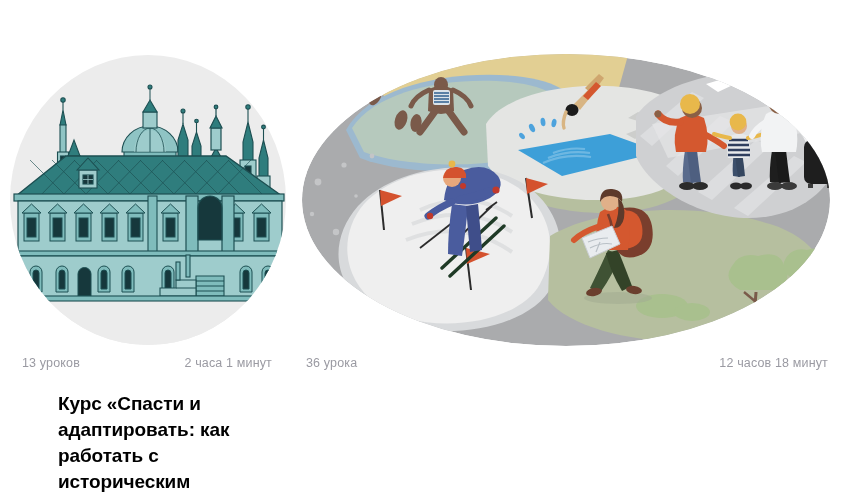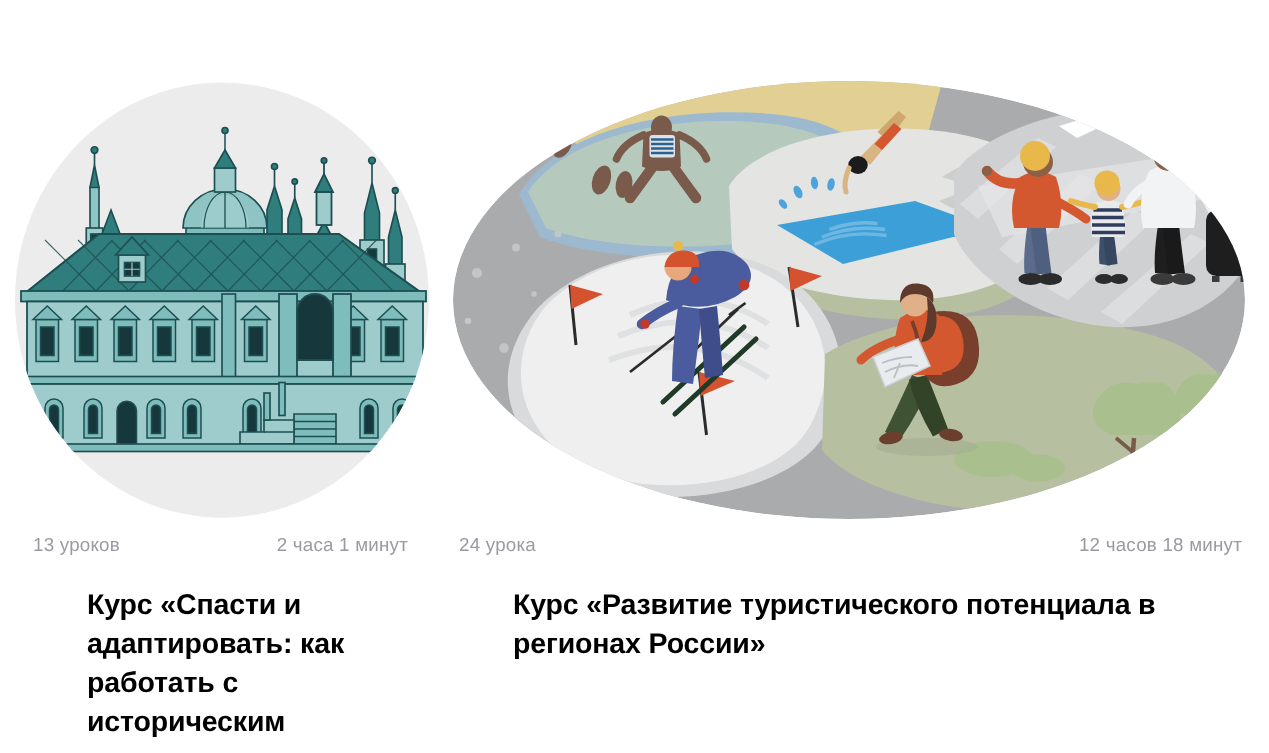--- a/index.html
+++ b/index.html
@@ -563,20 +563,19 @@
               <rect x="504" y="140" width="32" height="44" rx="7" fill="#1e1e1e"></rect>
               <rect x="508" y="184" width="5" height="4" fill="#3a3a3a"></rect>
               <rect x="527" y="184" width="5" height="4" fill="#3a3a3a"></rect>
             </g>
           </g>
         </g>
       </svg>
     </div>
 
     <div class="meta">
-      <span>24 урока</span>
+      <span>36 урока</span>
       <span>12 часов 18 минут</span>
     </div>
 
-    <div class="title">Курс «Развитие туристического потенциала в регионах России»</div>
   </div>
 
 </div>
 
 </body></html>

